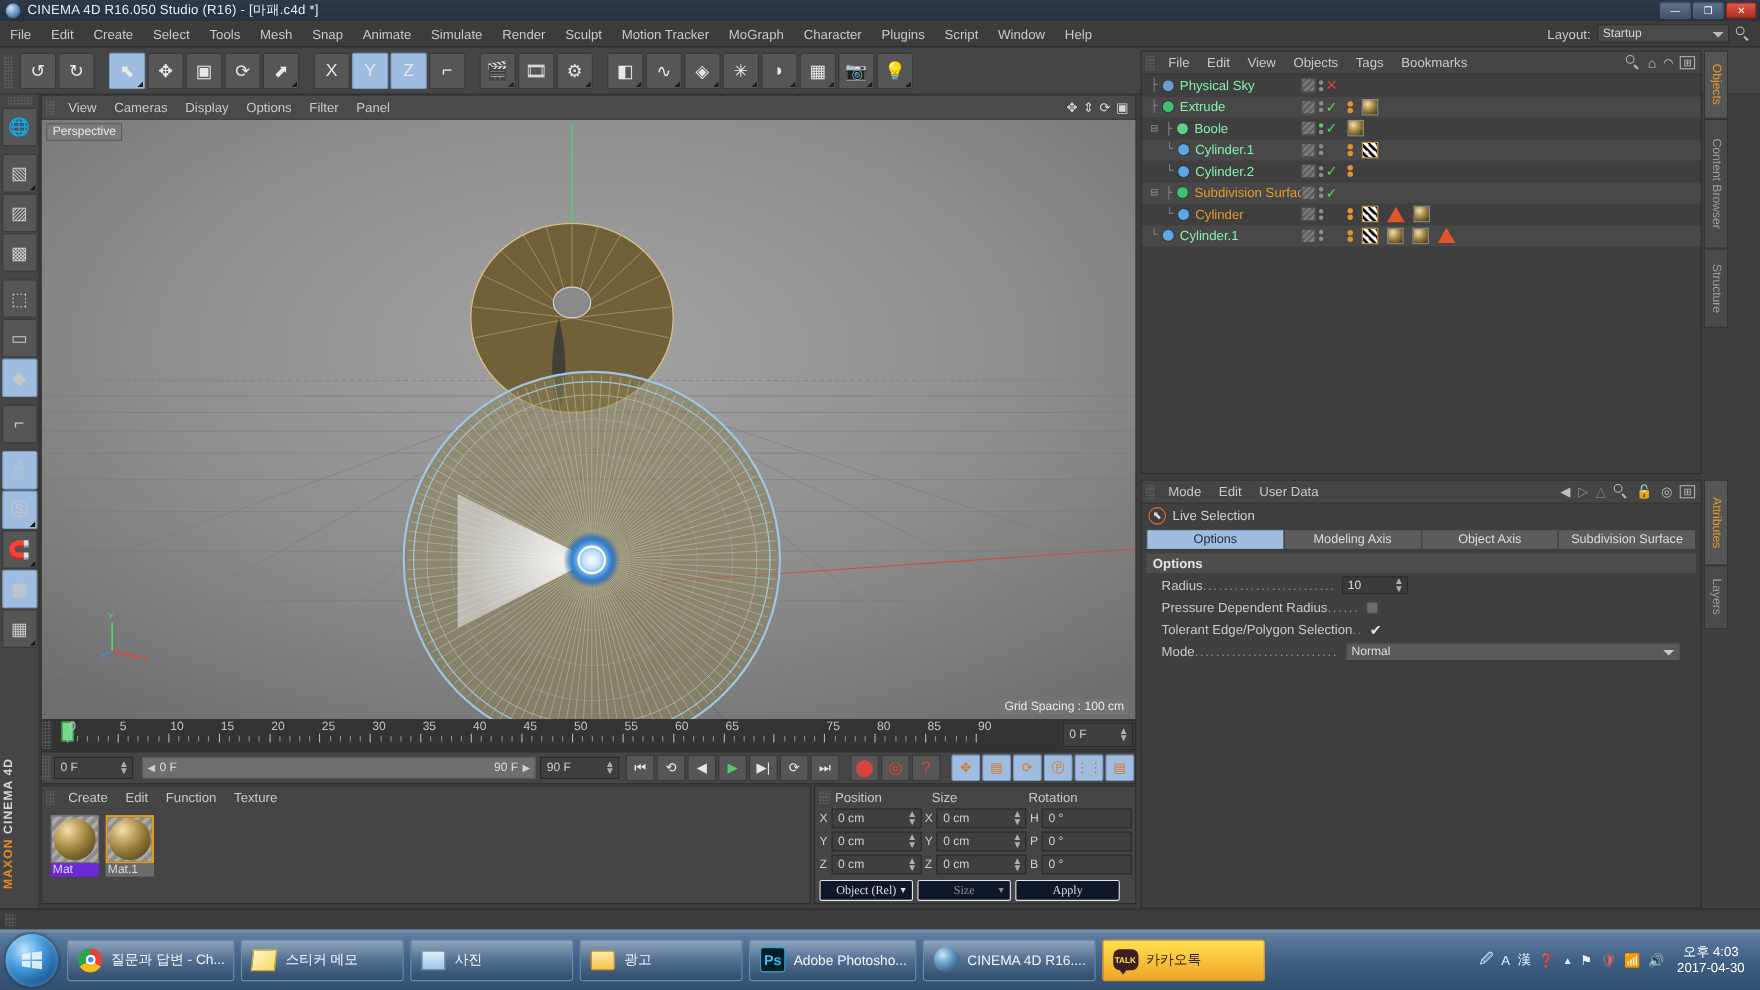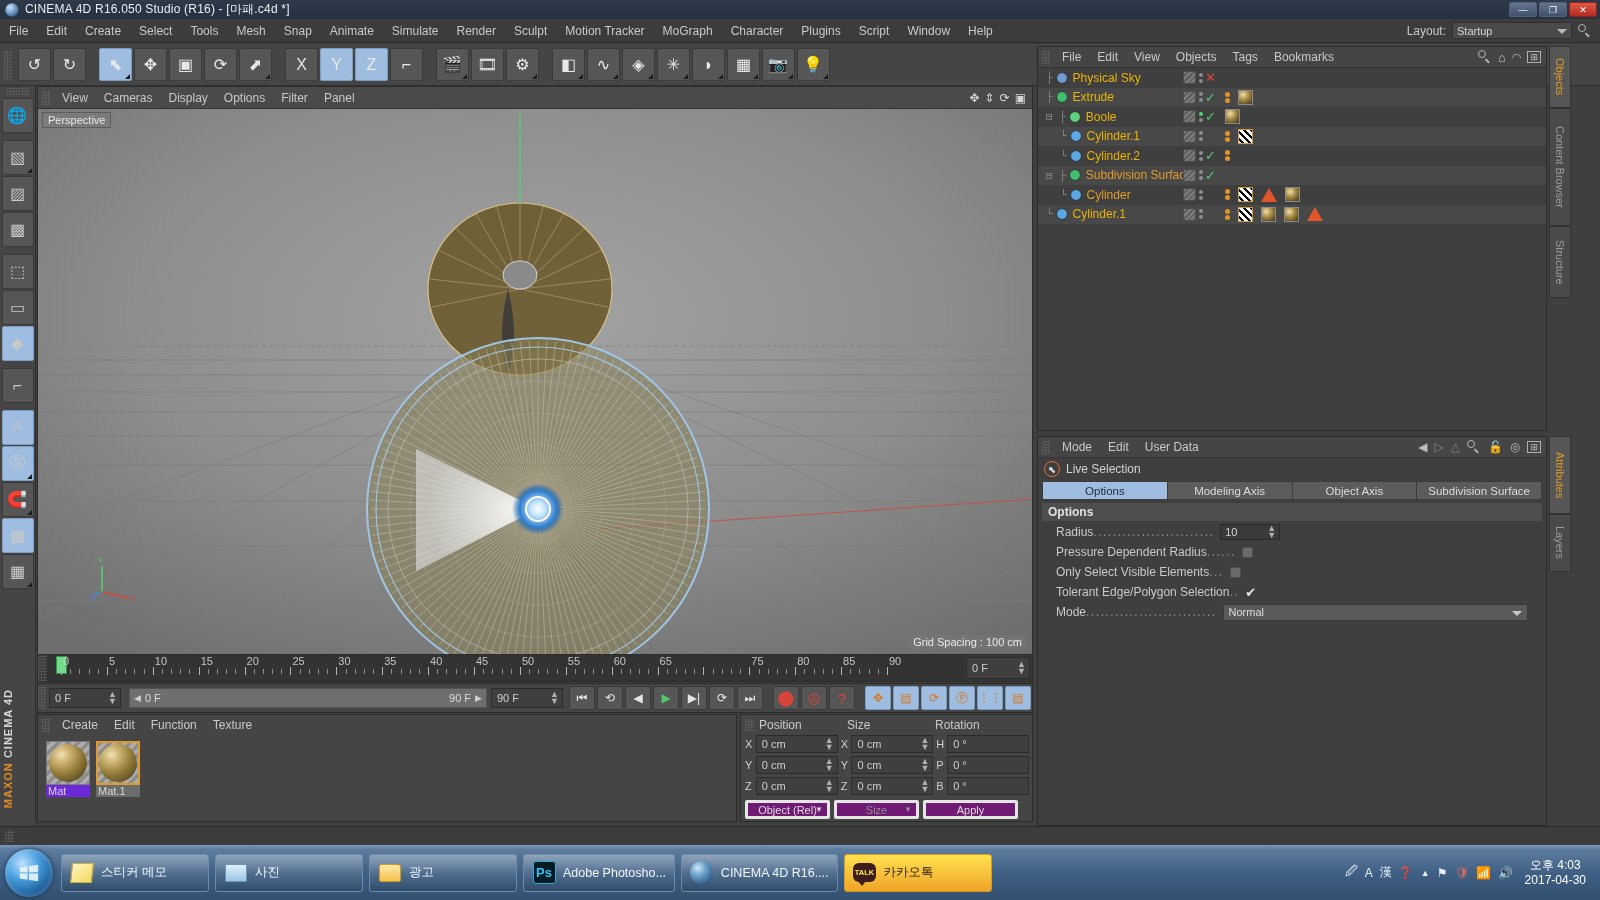--- a/index.html
+++ b/index.html
@@ -136,36 +136,36 @@
   .coord-head { display:flex; align-items:center; height:19px; font-size:12px; color:#c9c9c9; }
   .coord-head .grip2 { width:9px;height:12px;margin:0 5px 0 4px;
     background-image: repeating-linear-gradient(0deg,#6a6a6a 0 1px,transparent 1px 3px),
                       repeating-linear-gradient(90deg,#6a6a6a 0 1px,transparent 1px 3px); opacity:.55;}
   .coord-head .ch { width:88px; }
   .coord-row { display:flex; align-items:center; height:20px; margin-bottom:1px; padding-left:4px;}
   .ax { width:11px; font-size:11px; color:#d0d0d0; }
   .cfield { width:83px;height:18px;background:#3f3f3f;border:1px solid #2b2b2b;color:#cfcfcf;
     font-size:11px; display:flex;align-items:center;padding-left:5px;position:relative;margin-right:3px;}
   .coord-foot { display:flex; gap:4px; padding:3px 4px 0 4px; }
-  .cbtn { height:19px; background:#701a75; border:3px solid #e5e5e5; border-radius:2px;
-    color:#ddd; font-size:11px; display:flex;align-items:center;justify-content:center; position:relative;}
+  .cbtn { height:19px; background:#0f172a; border:1px solid #e5e5e5; border-radius:2px;
+    color:#ddd; font-size:11px; display:flex;align-items:center;justify-content:center; position:relative;font-family:Liberation Serif, serif;}
 
   
   .objman { position:absolute; left:1037px; top:46px; width:510px; height:385px;
     background:#3f3f3f; border:1px solid #2b2b2b; }
   .om-menu { height:21px; display:flex; align-items:center; background:#454545; border-bottom:1px solid #343434;}
   .om-menu .mi { padding:0 8px; font-size:12px; color:#c9c9c9; line-height:21px;}
   .om-tools { margin-left:auto; display:flex; align-items:center; gap:6px; padding-right:5px; color:#c3c3c3;}
   .om-list { position:relative; height:363px; }
   .orow { display:flex; align-items:center; height:19.5px; position:relative; font-size:12px; }
   .orow.alt { background:#484848; }
   .oname { display:flex; align-items:center; width:145px; overflow:hidden; white-space:nowrap;}
   .otree { color:#8b8b8b; font-family:"Liberation Mono",monospace; font-size:11px; padding-left:8px;}
   .oicon { width:14px;height:14px; margin:0 4px 0 2px; flex:0 0 auto; }
-  .olabel { color:#eab308; }
+  .olabel { color:#86efac; }
   .olabel.hl { color:#e09c2a; }
   .ocols { display:flex; align-items:center; margin-left:auto; }
   .odots { width:143px; display:flex; align-items:center; gap:5px; padding-left:8px; }
   .vis-sq { width:13px;height:13px; background:#6b6b6b; border:1px solid #4a4a4a;
     background-image: repeating-linear-gradient(135deg,#7b7b7b 0 2px,#5f5f5f 2px 4px);}
   .vdots { display:flex; flex-direction:column; gap:2px; align-items:center; width:9px;}
   .vdot { width:4px;height:4px;border-radius:50%;background:#8d8d8d;}
   .vdot.g { background:#4fd36a; }
   .chk { color:#4fd36a; font-size:13px; width:12px; }
   .xmk { color:#e2443a; font-size:13px; width:12px; }
@@ -1159,27 +1159,20 @@
           </span>
         </div>
         <div class="am-row">
           <span class="am-lbl">Pressure Dependent Radius</span>
           <span class="am-dots"> ......</span>
           <span class="am-ctl">
             <span class="cbox"></span>
           </span>
         </div>
         <div class="am-row">
-          <span class="am-lbl">Only Select Visible Elements</span>
-          <span class="am-dots"> ...</span>
-          <span class="am-ctl">
-            <span class="cbox"></span>
-          </span>
-        </div>
-        <div class="am-row">
           <span class="am-lbl">Tolerant Edge/Polygon Selection</span>
           <span class="am-dots"> ..</span>
           <span class="am-ctl">
             <span class="tick">✔</span>
           </span>
         </div>
         <div class="am-row">
           <span class="am-lbl">Mode</span>
           <span class="am-dots"> ...........................</span>
           <span class="am-ctl">
@@ -1209,20 +1202,26 @@
   <div class="taskbar">
     <div class="startorb">
       <svg class="orb-logo" viewBox="0 0 24 24">
         <path d="M2 6 L10.5 4.6 L10.5 11.3 L2 11.3 Z" fill="#eaf6ff"></path>
         <path d="M12 4.3 L22 3 L22 11.3 L12 11.3 Z" fill="#eaf6ff"></path>
         <path d="M2 12.6 L10.5 12.6 L10.5 19.3 L2 18 Z" fill="#eaf6ff"></path>
         <path d="M12 12.6 L22 12.6 L22 21 L12 19.6 Z" fill="#eaf6ff"></path>
       </svg>
     </div>
     <div id="task-items" style="display:flex;align-items:center;">
+        <div class="tsk">
+          <span class="ti">
+            <span class="chrome-ring"></span>
+          </span>
+          <span>질문과 답변 - Ch...</span>
+        </div>
         <div class="tsk">
           <span class="ti">
             <span class="note-ico"></span>
           </span>
           <span>스티커 메모</span>
         </div>
         <div class="tsk">
           <span class="ti">
             <span class="pic-ico"></span>
           </span>

